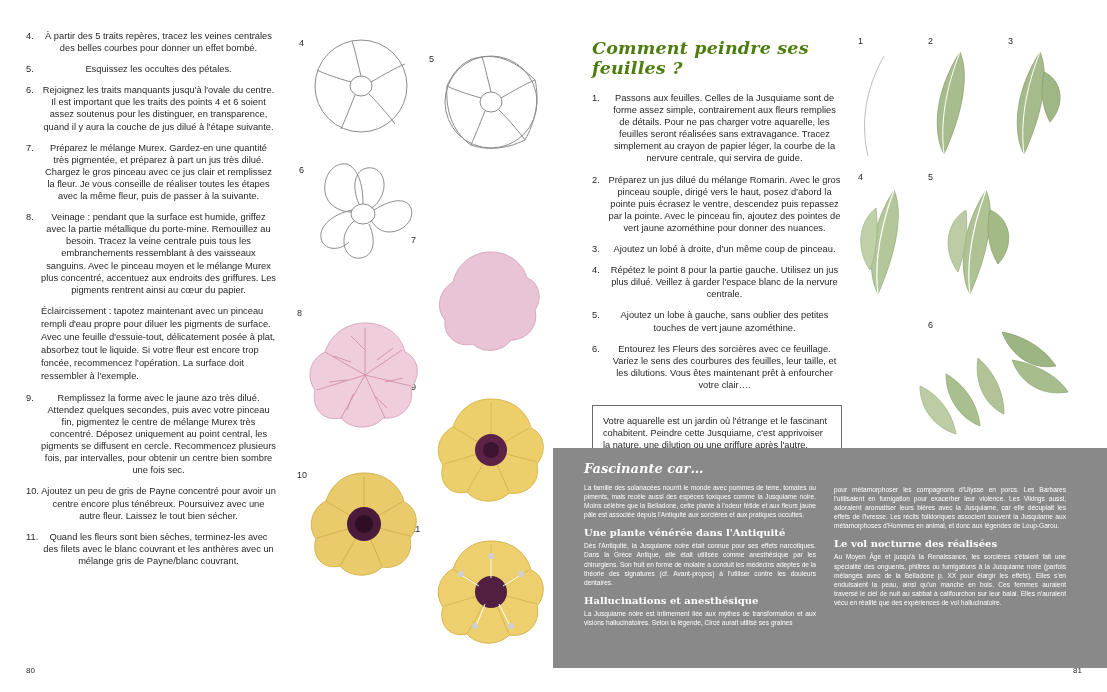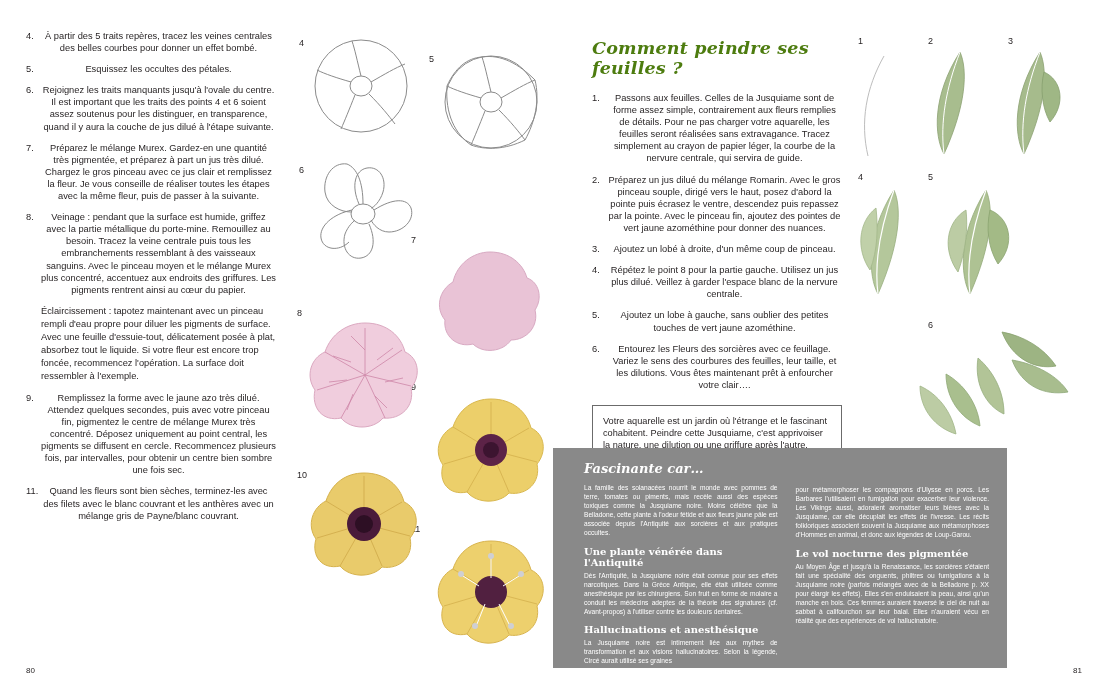--- a/index.html
+++ b/index.html
@@ -81,21 +81,21 @@
     font-size: 9.2px;
     line-height: 12.2px;
     color: #231f20;
     margin-top: 14px;
   }
   
   .gray-panel {
     position: absolute;
     left: 553px;
     top: 448px;
-    width: 454px;
+    width: 554px;
     height: 220px;
     background: #898989;
     color: #ffffff;
   }
   .gp-inner {
     padding: 13px 18px 0 31px;
     display: flex;
     gap: 18px;
   }
   .gp-col { width: 232px; }
@@ -153,20 +153,24 @@
       <div class="txt">Préparez le mélange Murex. Gardez-en une quantité très pigmentée, et préparez à part un jus très dilué. Chargez le gros pinceau avec ce jus clair et remplissez la fleur. Je vous conseille de réaliser toutes les étapes avec la même fleur, puis de passer à la suivante.</div>
     </div>
     <div class="step">
       <div class="num">8.</div>
       <div class="txt">Veinage : pendant que la surface est humide, griffez avec la partie métallique du porte-mine. Remouillez au besoin. Tracez la veine centrale puis tous les embranchements ressemblant à des vaisseaux sanguins. Avec le pinceau moyen et le mélange Murex plus concentré, accentuez aux endroits des griffures. Les pigments rentrent ainsi au cœur du papier.</div>
     </div>
     <p class="para-plain">Éclaircissement : tapotez maintenant avec un pinceau rempli d'eau propre pour diluer les pigments de surface. Avec une feuille d'essuie-tout, délicatement posée à plat, absorbez tout le liquide. Si votre fleur est encore trop foncée, recommencez l'opération. La surface doit ressembler à l'exemple.</p>
     <div class="step">
       <div class="num">9.</div>
       <div class="txt">Remplissez la forme avec le jaune azo très dilué. Attendez quelques secondes, puis avec votre pinceau fin, pigmentez le centre de mélange Murex très concentré. Déposez uniquement au point central, les pigments se diffusent en cercle. Recommencez plusieurs fois, par intervalles, pour obtenir un centre bien sombre une fois sec.</div>
+    </div>
+    <div class="step">
+      <div class="num">10.</div>
+      <div class="txt">Ajoutez un peu de gris de Payne concentré pour avoir un centre encore plus ténébreux. Poursuivez avec une autre fleur. Laissez le tout bien sécher.</div>
     </div>
     <div class="step">
       <div class="num">11.</div>
       <div class="txt">Quand les fleurs sont bien sèches, terminez-les avec des filets avec le blanc couvrant et les anthères avec un mélange gris de Payne/blanc couvrant.</div>
     </div>
   </div>
 
   <div class="art-left">
 
     <span class="fig-label" style="left:14px; top:8px;">4</span>
@@ -374,21 +378,21 @@
       <div class="gp-col">
         <h3 class="gp-title">Fascinante car…</h3>
         <p class="gp-p">La famille des solanacées nourrit le monde avec pommes de terre, tomates ou piments, mais recèle aussi des espèces toxiques comme la Jusquiame noire. Moins célèbre que la Belladone, cette plante à l'odeur fétide et aux fleurs jaune pâle est associée depuis l'Antiquité aux sorcières et aux pratiques occultes.</p>
         <p class="gp-sub">Une plante vénérée dans l'Antiquité</p>
         <p class="gp-p">Dès l'Antiquité, la Jusquiame noire était connue pour ses effets narcotiques. Dans la Grèce Antique, elle était utilisée comme anesthésique par les chirurgiens. Son fruit en forme de molaire a conduit les médecins adeptes de la théorie des signatures (cf. Avant-propos) à l'utiliser contre les douleurs dentaires.</p>
         <p class="gp-sub">Hallucinations et anesthésique</p>
         <p class="gp-p">La Jusquiame noire est intimement liée aux mythes de transformation et aux visions hallucinatoires. Selon la légende, Circé aurait utilisé ses graines</p>
       </div>
       <div class="gp-col" style="padding-top:24px;">
         <p class="gp-p">pour métamorphoser les compagnons d'Ulysse en porcs. Les Barbares l'utilisaient en fumigation pour exacerber leur violence. Les Vikings aussi, adoraient aromatiser leurs bières avec la Jusquiame, car elle décuplait les effets de l'ivresse. Les récits folkloriques associent souvent la Jusquiame aux métamorphoses d'Hommes en animal, et donc aux légendes de Loup-Garou.</p>
-        <p class="gp-sub">Le vol nocturne des pigmentée</p>
+        <p class="gp-sub">Le vol nocturne des réalisées</p>
         <p class="gp-p">Au Moyen Âge et jusqu'à la Renaissance, les sorcières s'étaient fait une spécialité des onguents, philtres ou fumigations à la Jusquiame noire (parfois mélangés avec de la Belladone p. XX pour élargir les effets). Elles s'en enduisaient la peau, ainsi qu'un manche en bois. Ces femmes auraient traversé le ciel de nuit au sabbat à califourchon sur leur balai. Elles n'auraient vécu en réalité que des expériences de vol hallucinatoire.</p>
       </div>
     </div>
   </div>
 
   <span class="folio folio-left">80</span>
   <span class="folio folio-right">81</span>
 </div>
 
 </body></html>

